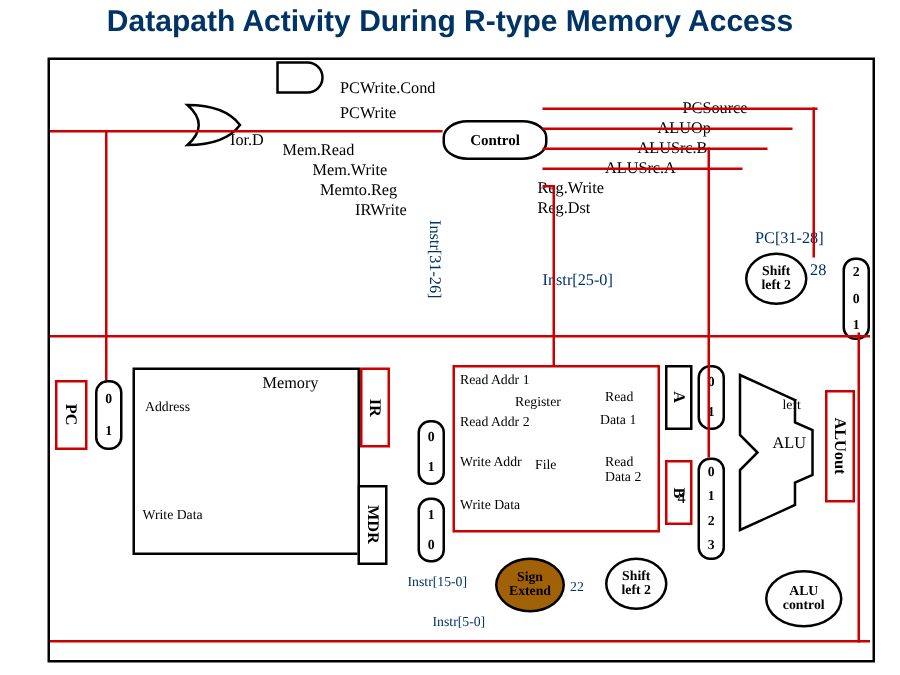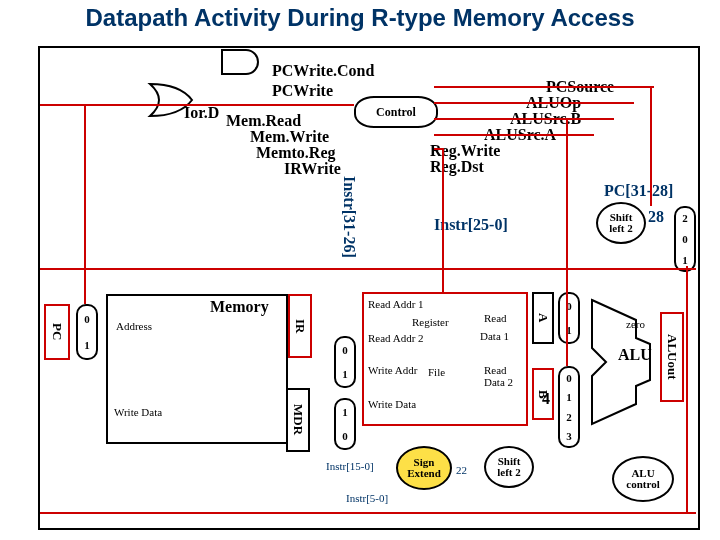--- a/index.html
+++ b/index.html
@@ -1,20 +1,20 @@
 <!DOCTYPE html>
 <html><head>
 <meta charset="utf-8">
 <style>
 html,body{margin:0;padding:0}
 body{width:720px;height:540px;background:#fff;font-family:"Comic Sans MS",cursive;font-size:12px;color:#000;position:relative;overflow:hidden}
 .title{position:absolute;top:4px;left:0;right:0;text-align:center;font-size:24px;font-weight:bold;font-family:Arial,sans-serif;color:#003366}
 .stage{position:absolute;top:46px;left:38px;width:658px;height:480px;border:2px solid #000}
 .box{position:absolute;border:2px solid #000;background:#fff;font-family:"Comic Sans MS",cursive;font-size:13px;font-weight:bold;display:flex;align-items:center;justify-content:center}
-.txt{position:absolute;font-family:"Comic Sans MS",cursive;font-size:16px;font-weight:bold;color:#000;white-space:nowrap}
+.txt{position:absolute;font-family:"Comic Sans MS",cursive;font-size:13px;font-weight:normal;color:#000;white-space:nowrap}
 .vtxt{writing-mode:vertical-rl;text-orientation:mixed}
 .mux{border-radius:10px}
 .red{border-color:#c00}
 .blue{color:#003366}
 .small{font-size:11px;font-weight:normal}
 .wire{position:absolute;background:#c00}
 svg.abs{position:absolute;overflow:visible}
 </style>
 </head>
 <body>
@@ -127,29 +127,29 @@
     <span>0</span>
     <span>1</span>
     <span>2</span>
     <span>3</span>
   </div>
   <div class="txt" style="left:502px;top:342px">4</div>
 
   <svg class="abs" style="left:548px;top:248px" width="68" height="130">
     <path d="M4 4 L48 24 L48 42 L62 48 L62 84 L48 90 L48 108 L4 128 L4 80 L18 66 L4 52 Z" fill="#fff" stroke="#000" stroke-width="2"></path>
   </svg>
-  <div class="txt small" style="left:586px;top:270px">zero</div>
+  <div class="txt small" style="left:586px;top:270px">left</div>
   <div class="txt" style="left:578px;top:298px">ALU</div>
 
   <div class="box red" style="left:620px;top:264px;width:20px;height:86px">
       <span class="vtxt">ALUout</span>
     </div>
 
   <div class="txt blue small" style="left:286px;top:412px">Instr[15-0]</div>
-  <div style="position:absolute;left:356px;top:398px;width:52px;height:40px;border:2px solid #000;border-radius:50%;background:#fde047;font-size:11px;font-weight:bold;display:flex;align-items:center;justify-content:center;text-align:center;line-height:1;white-space:pre">Sign
+  <div style="position:absolute;left:356px;top:398px;width:52px;height:40px;border:2px solid #000;border-radius:50%;background:#a16207;font-size:11px;font-weight:bold;display:flex;align-items:center;justify-content:center;text-align:center;line-height:1;white-space:pre">Sign
 Extend</div>
   <div class="txt blue small" style="left:416px;top:416px">22</div>
   <div style="position:absolute;left:444px;top:398px;width:46px;height:38px;border:2px solid #000;border-radius:50%;background:#fff;font-size:11px;font-weight:bold;display:flex;align-items:center;justify-content:center;text-align:center;line-height:1;white-space:pre">Shift
 left 2</div>
 
   <div class="txt blue small" style="left:306px;top:444px">Instr[5-0]</div>
 
   <div style="position:absolute;left:572px;top:408px;width:58px;height:42px;border:2px solid #000;border-radius:50%;background:#fff;font-size:11px;font-weight:bold;display:flex;align-items:center;justify-content:center;text-align:center;line-height:1;white-space:pre">ALU
 control</div>
 

